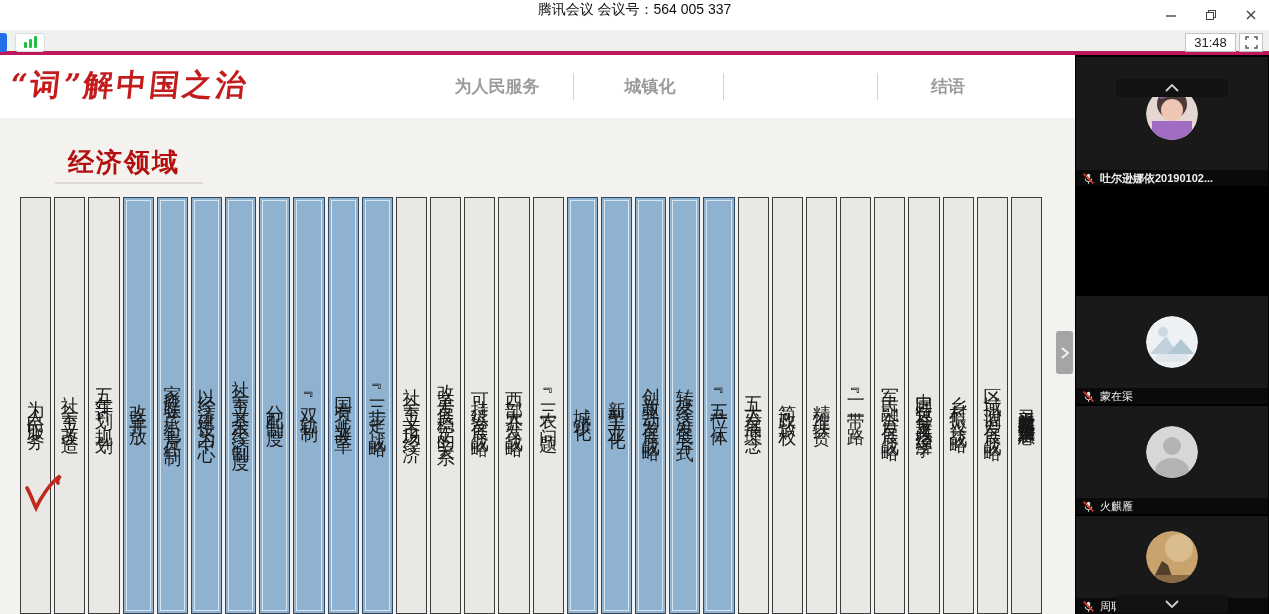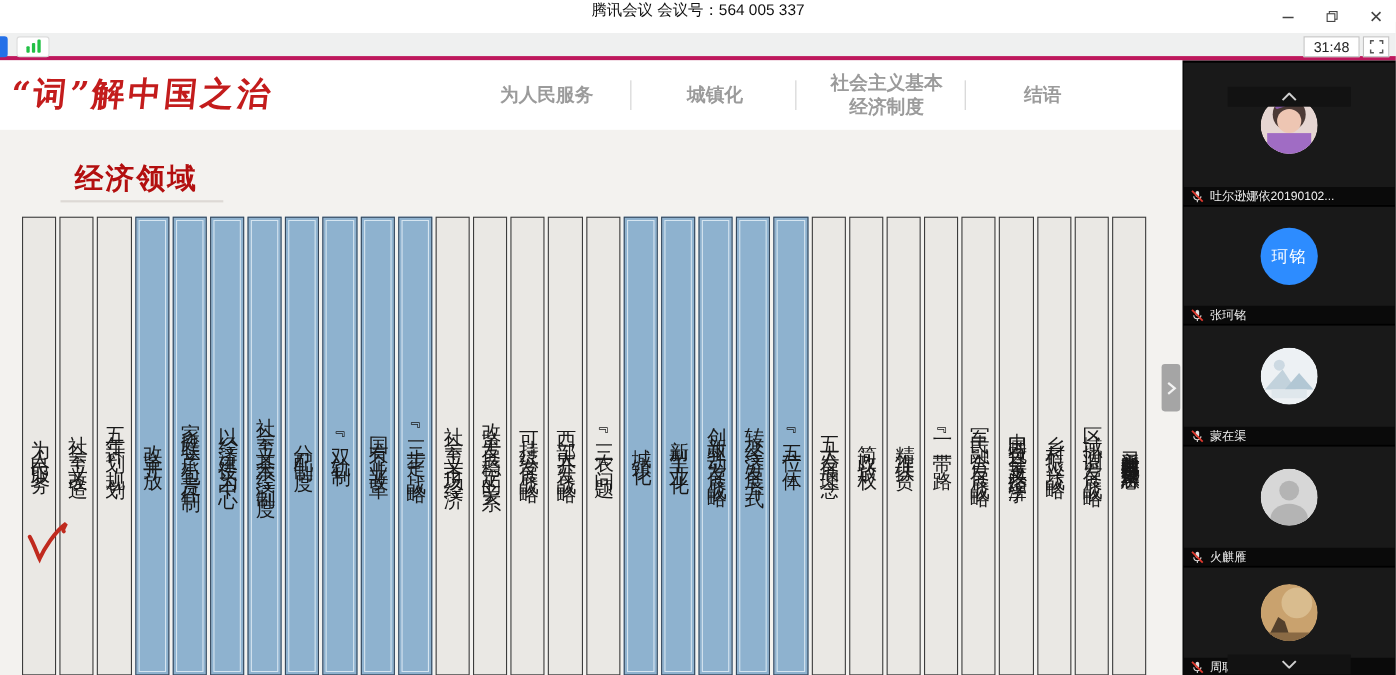--- a/index.html
+++ b/index.html
@@ -51,21 +51,21 @@
   .col.xl span{font-size:17px;letter-spacing:1px;}
 
   .checkmark{position:absolute;left:22px;top:416px;width:44px;height:48px;}
   .next-btn{position:absolute;left:1056px;top:276px;width:17px;height:43px;background:#a5a5a5;
             border-radius:3px;display:flex;align-items:center;justify-content:center;cursor:pointer;}
 
   
   .sidebar{position:absolute;left:1075px;top:55px;width:194px;height:559px;background:#000;}
   .tile{position:absolute;left:1px;right:1px;background:#191919;display:flex;align-items:center;
         justify-content:center;padding-bottom:16px;box-sizing:border-box;cursor:pointer;}
-  .t1{top:2px;height:129px;} .t2{top:133px;height:106px;} .t3{top:241px;height:108px;}
+  .t1{top:2px;height:129px;font-weight:bold;} .t2{top:133px;height:106px;} .t3{top:241px;height:108px;}
   .t4{top:351px;height:108px;} .t5{top:461px;height:98px;}
   .name-bar{position:absolute;left:0;right:0;bottom:0;height:16px;background:rgba(8,8,8,.88);
             display:flex;align-items:center;gap:5px;padding:0 6px;font-size:11px;color:#f0f0f0;
             white-space:nowrap;overflow:hidden;z-index:2;}
   .avatar{width:52px;height:52px;border-radius:50%;overflow:hidden;flex:0 0 auto;}
   .avatar-initials{width:52px;height:52px;border-radius:50%;background:#2d8cff;color:#fff;font-size:15px;
                    display:flex;align-items:center;justify-content:center;letter-spacing:1px;}
   .scroll-strip{position:absolute;left:41px;width:112px;height:18px;background:#121212;
                 display:flex;align-items:center;justify-content:center;cursor:pointer;z-index:3;}
   .strip-up{top:24px;} .strip-down{bottom:1px;}
@@ -116,22 +116,20 @@
   </div>
 
   <div class="stage">
 
     <div class="navbar">
       <span class="logo">“词”解中国之治</span>
       <div class="tab" style="left:430px;width:134px">为人民服务</div>
       <div class="tab-divider" style="left:573px"></div>
       <div class="tab" style="left:588px;width:124px">城镇化</div>
       <div class="tab-divider" style="left:723px"></div>
-      <div class="tab" style="left:736px;width:140px">社会主义基本
-经济制度</div>
       <div class="tab-divider" style="left:877px"></div>
       <div class="tab" style="left:892px;width:112px">结语</div>
     </div>
 
     <div class="heading">经济领域</div>
     <div class="heading-underline"></div>
 
     <div class="cols">
         <div class="col">
           <span>为人民服务</span>
@@ -265,32 +263,20 @@
         <svg width="13" height="13" viewBox="0 0 16 16">
           <rect x="6" y="2" width="4" height="7" rx="2" fill="#e0e0e0"></rect>
           <path d="M4 8 a4 4 0 0 0 8 0" stroke="#e0e0e0" stroke-width="1.2" fill="none"></path>
           <line x1="8" y1="12" x2="8" y2="14.5" stroke="#e0e0e0" stroke-width="1.2"></line>
           <line x1="2" y1="2" x2="14" y2="14" stroke="#e03a2f" stroke-width="2"></line>
         </svg>
         <span>吐尔逊娜依20190102...</span>
       </div>
     </div>
 
-    <div class="tile t2">
-      <span class="avatar-initials">珂铭</span>
-      <div class="name-bar">
-        <svg width="13" height="13" viewBox="0 0 16 16">
-          <rect x="6" y="2" width="4" height="7" rx="2" fill="#e0e0e0"></rect>
-          <path d="M4 8 a4 4 0 0 0 8 0" stroke="#e0e0e0" stroke-width="1.2" fill="none"></path>
-          <line x1="8" y1="12" x2="8" y2="14.5" stroke="#e0e0e0" stroke-width="1.2"></line>
-          <line x1="2" y1="2" x2="14" y2="14" stroke="#e03a2f" stroke-width="2"></line>
-        </svg>
-        <span>张珂铭</span>
-      </div>
-    </div>
 
     <div class="tile t4">
       <span class="avatar">
         <svg viewBox="0 0 52 52" width="52" height="52">
           <defs>
               <clipPath id="cg4">
                 <circle cx="26" cy="26" r="26"></circle>
               </clipPath>
             </defs>
           <g clip-path="url(#cg4)">

